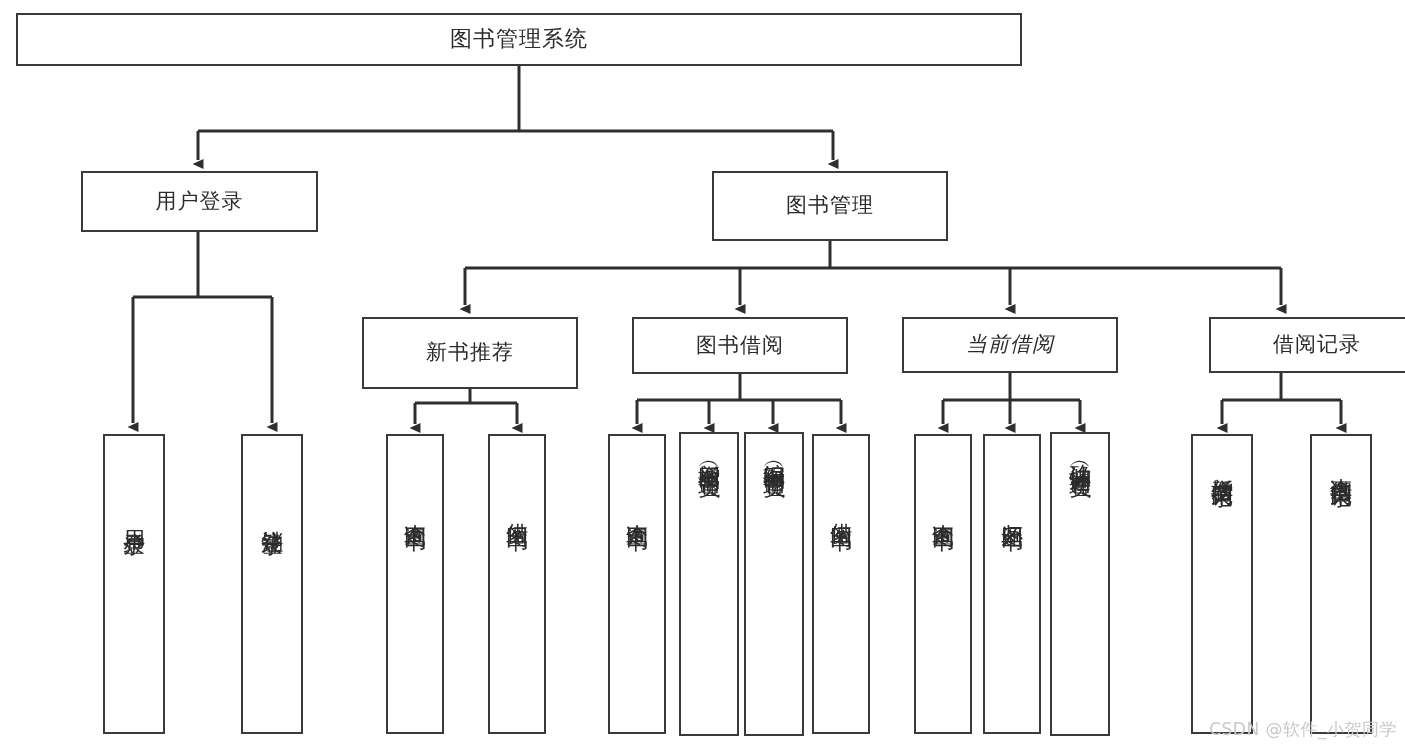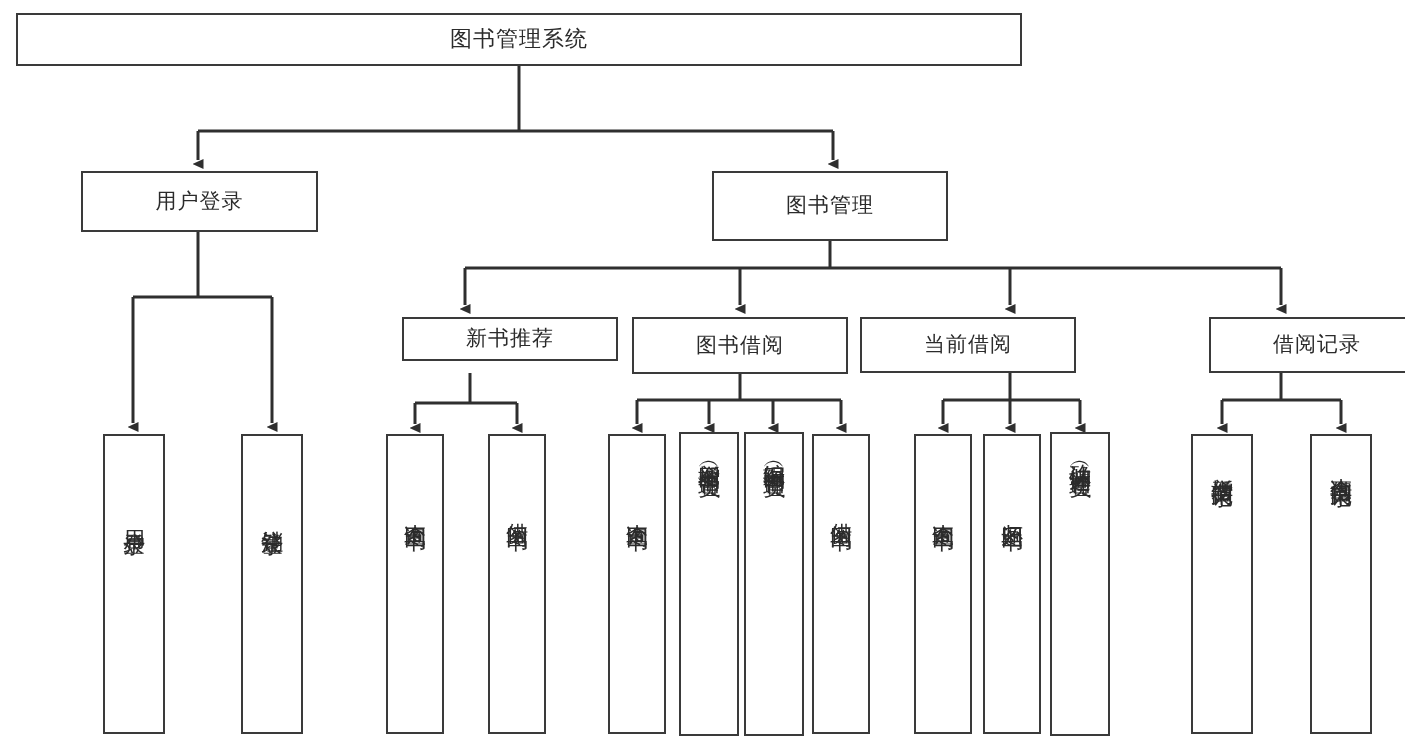--- a/index.html
+++ b/index.html
@@ -138,27 +138,27 @@
     <span>图书管理系统</span>
   </div>
 
   <div class="node horiz" style="left:81px; top:171px; width:237px; height:61px;">
     <span>用户登录</span>
   </div>
   <div class="node horiz" style="left:712px; top:171px; width:236px; height:70px;">
     <span>图书管理</span>
   </div>
 
-  <div class="node horiz" style="left:362px; top:317px; width:216px; height:44px;margin-left:40px;">
+  <div class="node horiz" style="left:362px; top:317px; width:216px; height:72px;">
     <span>新书推荐</span>
   </div>
   <div class="node horiz" style="left:632px; top:317px; width:216px; height:57px;">
     <span>图书借阅</span>
   </div>
-  <div class="node horiz" style="left:860px; top:317px; width:216px; height:56px;">
+  <div class="node horiz" style="left:902px; top:317px; width:216px; height:56px;font-style:italic;">
     <span>当前借阅</span>
   </div>
   <div class="node horiz" style="left:1209px; top:317px; width:216px; height:56px;">
     <span>借阅记录</span>
   </div>
 
   <div class="node vert short2" style="left:103px; top:434px; width:62px; height:300px;">
     <span class="vtext">用户登录</span>
   </div>
   <div class="node vert short2" style="left:241px; top:434px; width:62px; height:300px;">
@@ -195,14 +195,15 @@
     <span class="vtext">确认归还（管理员）</span>
   </div>
 
   <div class="node vert rec" style="left:1191px; top:434px; width:62px; height:300px;">
     <span class="vtext">新增借阅记录</span>
   </div>
   <div class="node vert rec" style="left:1310px; top:434px; width:62px; height:300px;">
     <span class="vtext">查询借阅记录</span>
   </div>
 
+  <div class="watermark">CSDN @软件_小贺同学</div>
 
 </div>
 
 </body></html>

